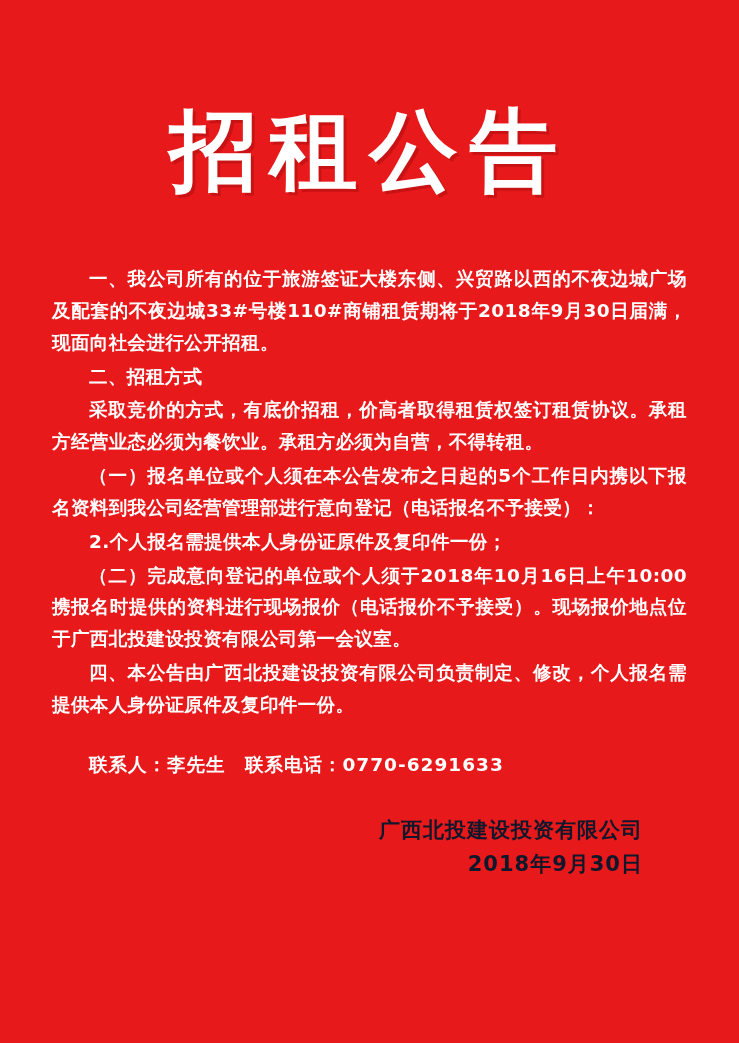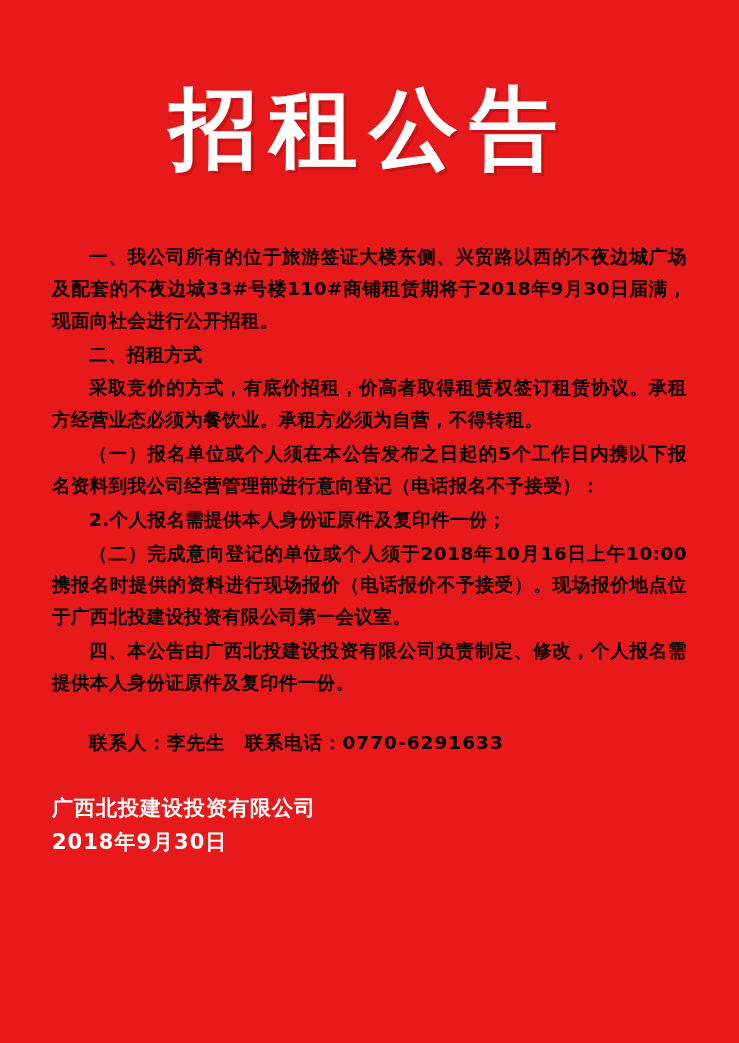--- a/index.html
+++ b/index.html
@@ -19,56 +19,57 @@
     background: #e8191b;
     box-sizing: border-box;
     overflow: hidden;
   }
   .poster-inner {
     position: absolute;
     left: 0;
     top: 0;
     right: 0;
     bottom: 0;
-    padding: 78px 52px 24px 52px;
+    padding: 100px 52px 24px 52px;
     box-sizing: border-box;
   }
   .title {
     text-align: center;
     color: #ffffff;
     font-family: "DejaVu Serif", "Liberation Serif", serif;
     font-weight: bold;
     font-size: 88px;
     line-height: 1.15;
     letter-spacing: 12px;
     margin: 0 0 62px 0;
     text-shadow: 3px 3px 0 rgba(120,0,0,0.28);
     white-space: nowrap;
   }
   .body-block {
-    color: #000000;
+    color: #ffffff;
     font-family: "DejaVu Sans", "Liberation Sans", sans-serif;
     font-weight: bold;
     font-size: 18.5px;
     line-height: 1.72;
     letter-spacing: 0.4px;
     text-align: justify;
   }
   .para {
     margin: 0 0 2px 0;
     text-indent: 2em;
   }
   .contact {
     margin-top: 28px;
     text-indent: 2em;
     letter-spacing: 1px;
   }
   .signature {
     margin-top: 34px;
-    color: #ffffff;
+    text-align: right;
+    color: #0f172a;
     font-family: "DejaVu Sans", "Liberation Sans", sans-serif;
     font-weight: bold;
     font-size: 21px;
     line-height: 1.6;
     letter-spacing: 1px;
     padding-right: 44px;
   }
   .sig-line {
     display: block;
   }

